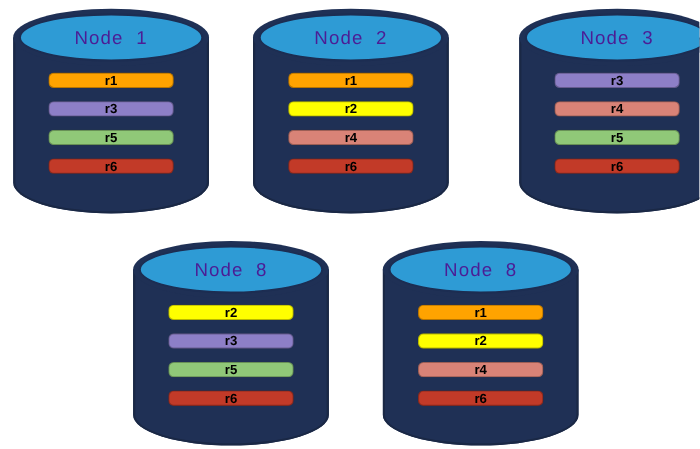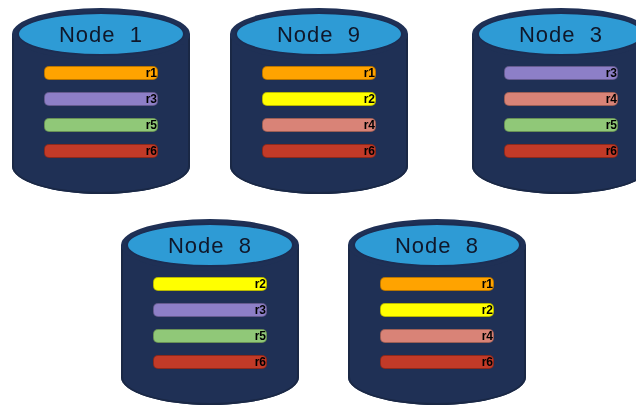--- a/index.html
+++ b/index.html
@@ -39,39 +39,39 @@
     height: 44px;
     background: #2e9bd5;
     border: 2px solid #1c2d52;
     border-radius: 50%;
     display: flex;
     align-items: center;
     justify-content: center;
     box-sizing: border-box;
   }
   .node-title {
-    color: #0f172a;
-    font-size: 22px;
+    color: #4c1d95;
+    font-size: 17px;
     letter-spacing: 1px;
     white-space: pre;
     margin-top: 2px;
   }
   .bars {
     position: absolute;
     left: 32px;
     top: 58px;
     width: 114px;
   }
   .bar {
     height: 14px;
     margin-bottom: 12px;
     border-radius: 5px;
     border: 1px solid rgba(0,0,0,0.28);
     box-sizing: border-box;
-    text-align: right;
+    text-align: center;
     font-size: 12px;
     font-weight: bold;
     color: #000000;
     line-height: 12px;
   }
 </style>
 </head>
 <body>
 
 <div class="stage">
@@ -87,21 +87,21 @@
       <div class="bar" style="background: rgb(141, 127, 199);">r3</div>
       <div class="bar" style="background: rgb(144, 200, 120);">r5</div>
       <div class="bar" style="background: rgb(194, 58, 40);">r6</div>
     </div>
   </div>
 
   <div class="node" style="left:230px; top:8px;">
     <div class="cyl-body"></div>
     <div class="cyl-rim"></div>
     <div class="cyl-top">
-      <span class="node-title">Node  9</span>
+      <span class="node-title">Node  2</span>
     </div>
     <div class="bars">
       <div class="bar" style="background: rgb(255, 163, 0);">r1</div>
       <div class="bar" style="background: rgb(255, 255, 0);">r2</div>
       <div class="bar" style="background: rgb(217, 131, 119);">r4</div>
       <div class="bar" style="background: rgb(194, 58, 40);">r6</div>
     </div>
   </div>
 
   <div class="node" style="left:472px; top:8px;">

